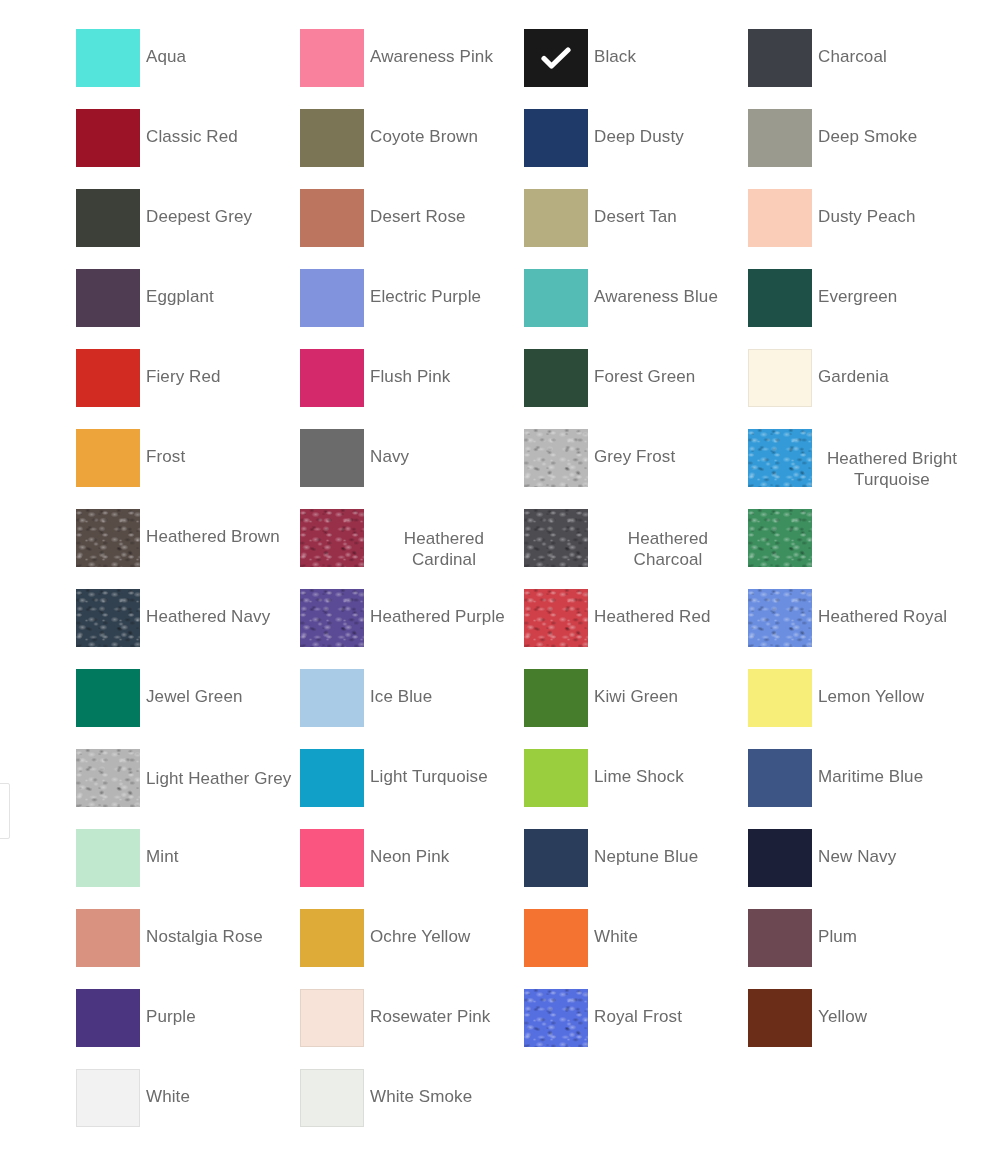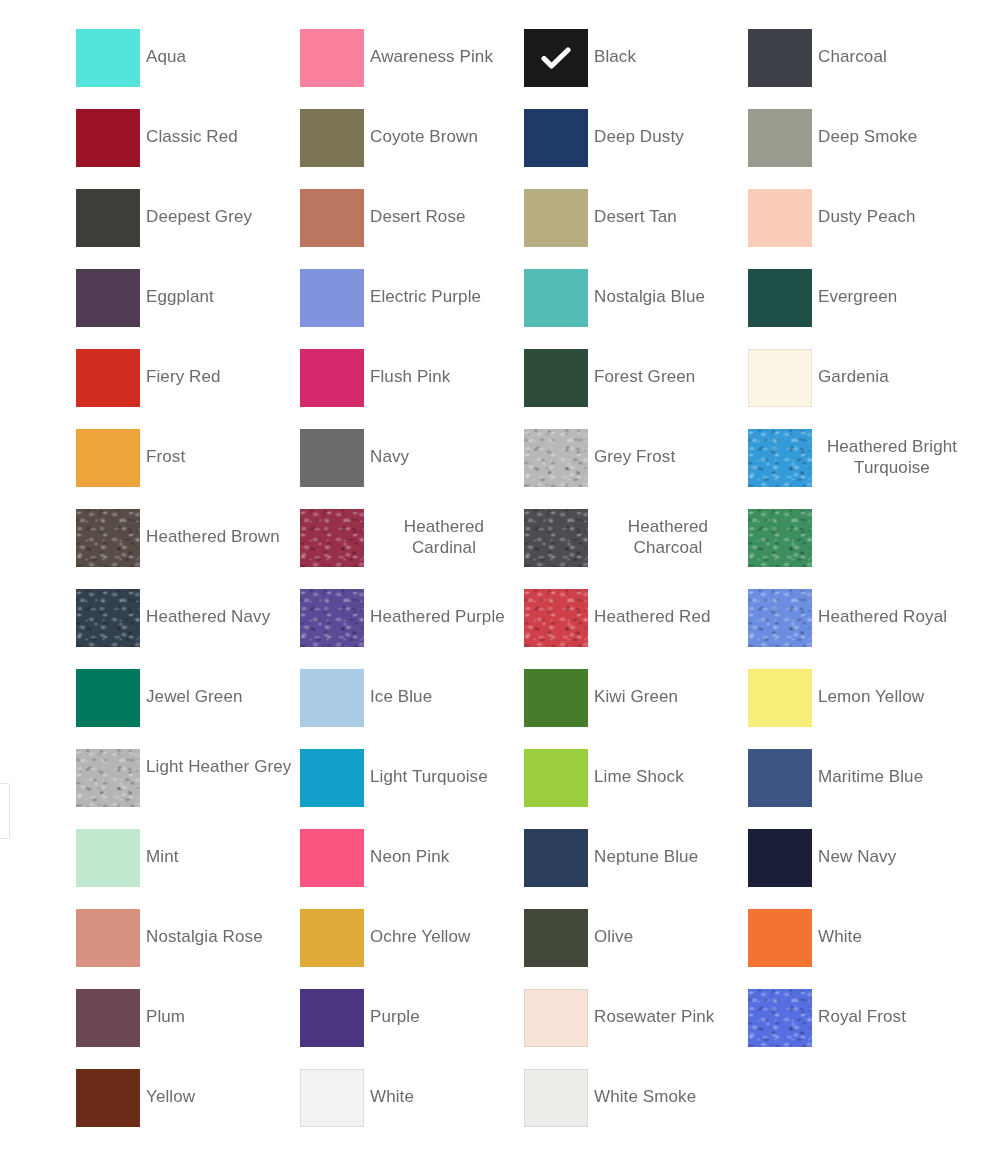--- a/index.html
+++ b/index.html
@@ -100,20 +100,21 @@
   .swatch-label {
     font-size: 17px;
     line-height: 21px;
     color: #6b6b6b;
     padding-top: 17px;
     max-width: 148px;
     letter-spacing: 0.1px;
   }
   .swatch-item.two-line .swatch-label {
     padding-top: 7px;
+    margin-top: 12px;
   }
 </style>
 </head>
 <body>
 
 <div id="clipped-panel-edge"></div>
 
 <div id="swatch-grid">
     <div class="swatch-item">
       <div class="swatch-chip" style="background-color: rgb(84, 228, 220);"></div>
@@ -172,21 +173,21 @@
     <div class="swatch-item">
       <div class="swatch-chip" style="background-color: rgb(79, 60, 82);"></div>
       <span class="swatch-label">Eggplant</span>
     </div>
     <div class="swatch-item">
       <div class="swatch-chip" style="background-color: rgb(129, 147, 221);"></div>
       <span class="swatch-label">Electric Purple</span>
     </div>
     <div class="swatch-item">
       <div class="swatch-chip" style="background-color: rgb(85, 188, 181);"></div>
-      <span class="swatch-label">Nostalgia Blue</span>
+      <span class="swatch-label">Awareness Blue</span>
     </div>
     <div class="swatch-item">
       <div class="swatch-chip" style="background-color: rgb(31, 80, 71);"></div>
       <span class="swatch-label">Evergreen</span>
     </div>
     <div class="swatch-item">
       <div class="swatch-chip" style="background-color: rgb(210, 43, 33);"></div>
       <span class="swatch-label">Fiery Red</span>
     </div>
     <div class="swatch-item">
@@ -298,24 +299,20 @@
     </div>
     <div class="swatch-item">
       <div class="swatch-chip" style="background-color: rgb(217, 145, 128);"></div>
       <span class="swatch-label">Nostalgia Rose</span>
     </div>
     <div class="swatch-item">
       <div class="swatch-chip" style="background-color: rgb(222, 171, 56);"></div>
       <span class="swatch-label">Ochre Yellow</span>
     </div>
     <div class="swatch-item">
-      <div class="swatch-chip" style="background-color: rgb(65, 72, 58);"></div>
-      <span class="swatch-label">Olive</span>
-    </div>
-    <div class="swatch-item">
       <div class="swatch-chip" style="background-color: rgb(244, 115, 49);"></div>
       <span class="swatch-label">White</span>
     </div>
     <div class="swatch-item">
       <div class="swatch-chip" style="background-color: rgb(107, 72, 82);"></div>
       <span class="swatch-label">Plum</span>
     </div>
     <div class="swatch-item">
       <div class="swatch-chip" style="background-color: rgb(76, 53, 128);"></div>
       <span class="swatch-label">Purple</span>

